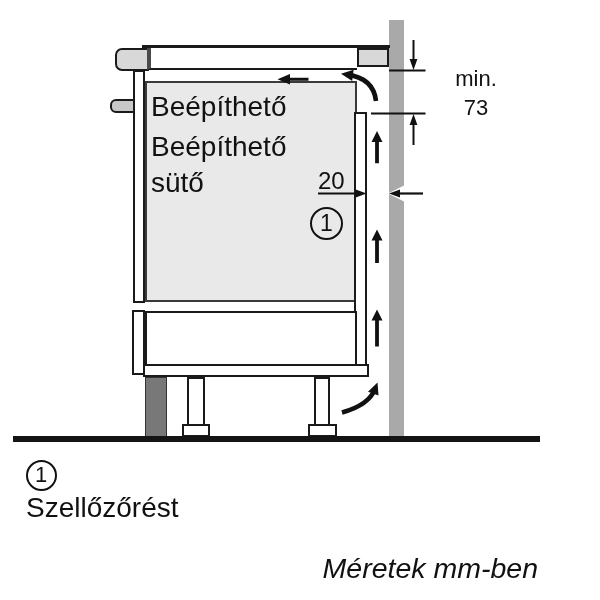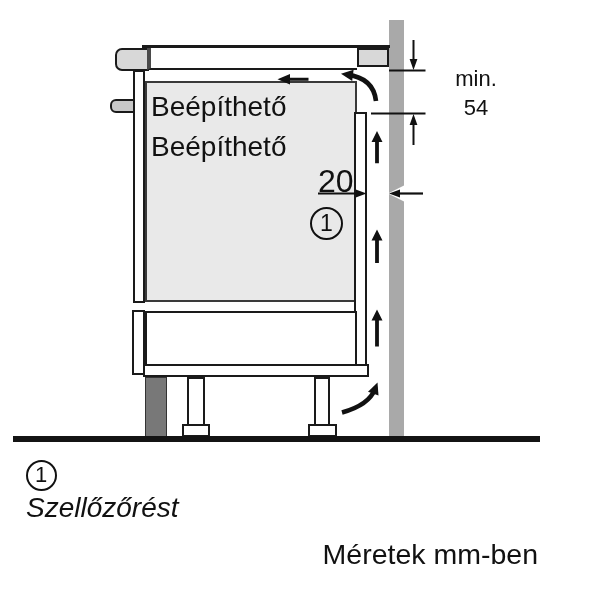--- a/index.html
+++ b/index.html
@@ -28,27 +28,27 @@
   .plinth{left:145px;top:376.5px;width:21.5px;height:60px;background:#787878;border:1.5px solid #333;}
   .leg1a{left:186.5px;top:376.5px;width:18px;height:49px;background:#fff;border:2px solid #1a1a1a;border-bottom:none;}
   .leg1b{left:181.5px;top:423.5px;width:28.5px;height:13px;background:#fff;border:2px solid #1a1a1a;}
   .leg2a{left:313.5px;top:376.5px;width:16.5px;height:49px;background:#fff;border:2px solid #1a1a1a;border-bottom:none;}
   .leg2b{left:308px;top:423.5px;width:28.5px;height:13px;background:#fff;border:2px solid #1a1a1a;}
   svg.overlay{left:0;top:0;width:600px;height:600px;}
   
   .ovenlabel{left:151px;top:89px;font-size:28px;line-height:36.5px;}
   .ovenlabel .p2{margin-top:3px;}
   .dim45{left:441px;top:63.5px;width:70px;text-align:center;font-size:22px;line-height:29.5px;}
-  .dim20{left:318px;top:168.5px;font-size:32px;line-height:24px;}
+  .dim20{left:318px;top:168.5px;font-size:24px;line-height:24px;}
   .badge{border:2.5px solid #111;border-radius:50%;background:transparent;
          display:flex;align-items:center;justify-content:center;}
   .badgeA{left:310px;top:206.5px;width:33px;height:33px;font-size:23px;}
   .badgeB{left:25.5px;top:459.5px;width:31px;height:31px;font-size:22px;}
-  .legendtxt{left:26px;top:493px;font-size:28px;line-height:30.5px;font-style:italic;}
-  .units{right:2px;top:539px;font-size:28.5px;line-height:30px;}
+  .legendtxt{left:26px;top:493px;font-size:28px;line-height:30.5px;}
+  .units{right:2px;top:553px;font-size:28.5px;line-height:30px;font-style:italic;}
 </style>
 </head>
 <body>
 
 <div id="stage">
 
   <div class="abs wall"></div>
   <div class="abs capL"></div>
   <div class="abs capR"></div>
   <div class="abs hobbody"></div>
@@ -107,25 +107,26 @@
       <polygon points="366.5,193.5 355.8,189.6 355.8,197.4" fill="#111"></polygon>
       <polygon points="388,193.5 404,185.5 404,201.5" fill="#fff"></polygon>
       <polygon points="389,193.5 400,189.6 400,197.4" fill="#111"></polygon>
       <line x1="399.5" y1="193.5" x2="423" y2="193.5" stroke="#111" stroke-width="2.2"></line>
     </g>
   </svg>
 
   <div class="abs ovenlabel">
     <div>Beépíthető</div>
     <div class="p2">Beépíthető</div>
+    <div>sütő</div>
   </div>
 
   <div class="abs dim45">
     <div>min.</div>
-    <div>54</div>
+    <div>73</div>
   </div>
 
   <div class="abs dim20">20</div>
 
   <div class="abs badge badgeA">
     <span>1</span>
   </div>
 
   <div class="abs badge badgeB">
     <span>1</span>

